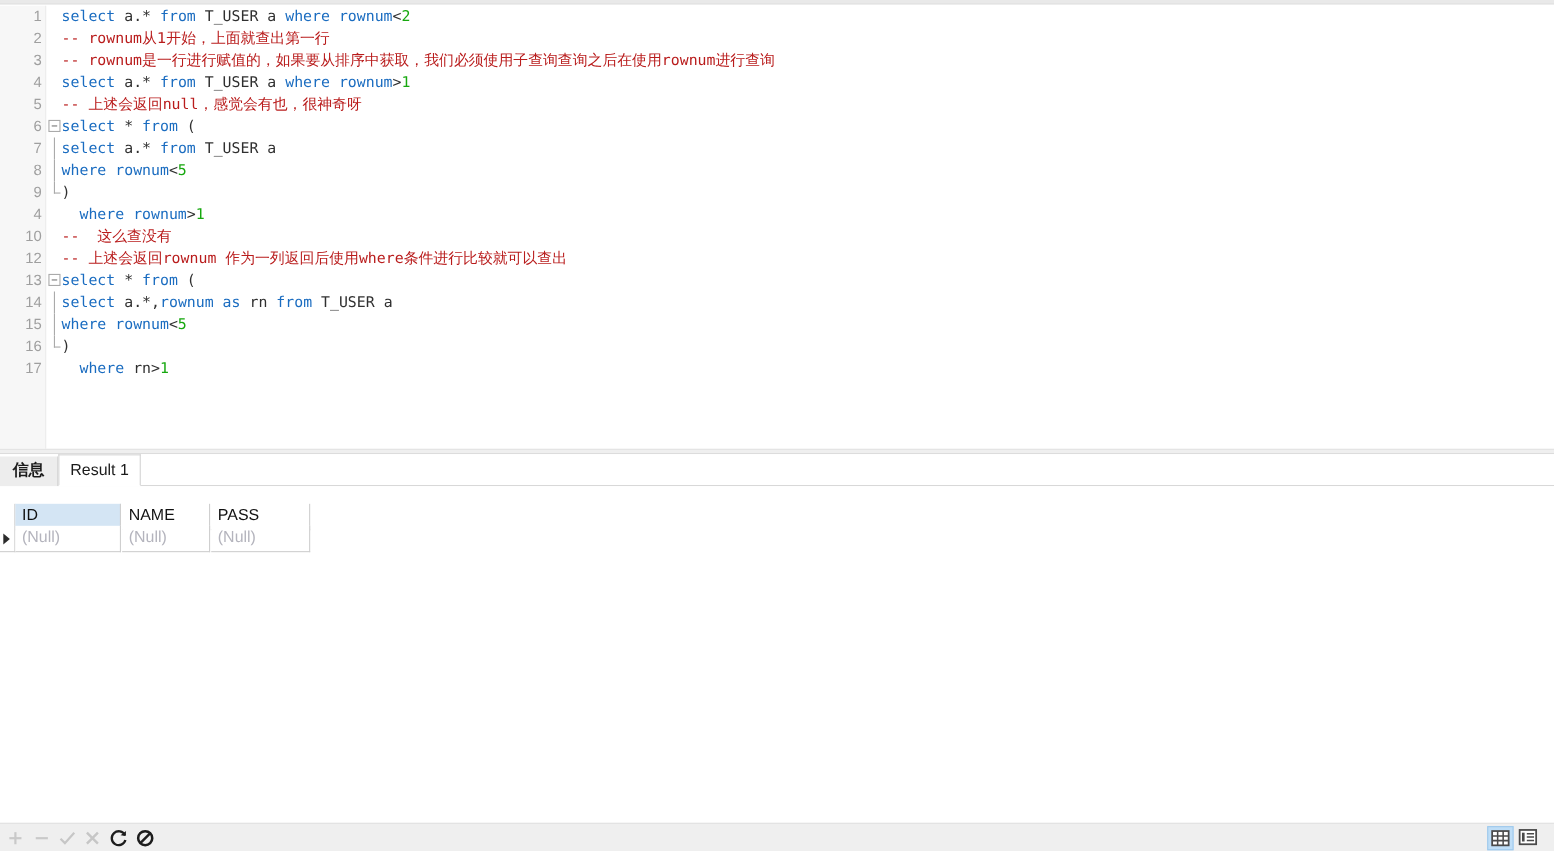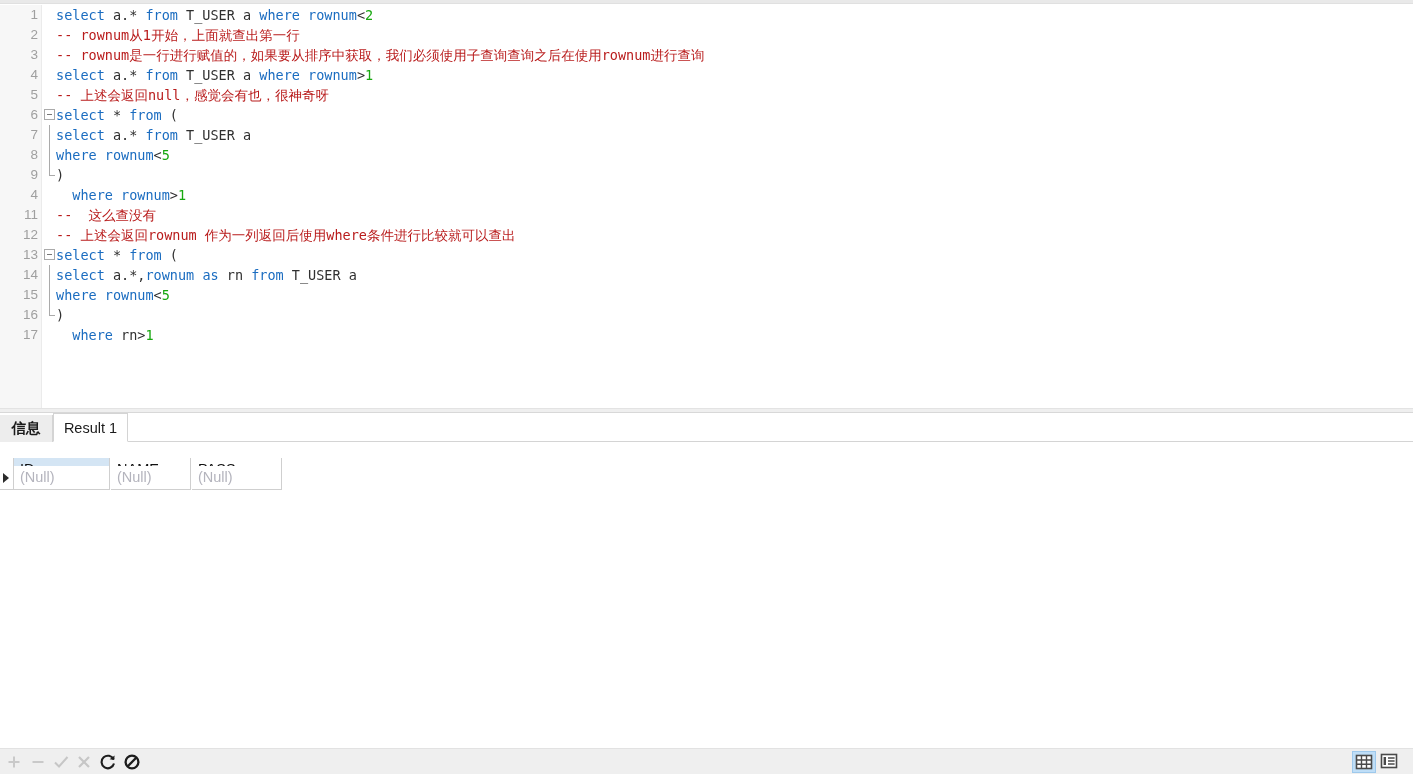--- a/index.html
+++ b/index.html
@@ -180,21 +180,21 @@
     color: #111111;
     background: #ffffff;
     border-right: 1px solid #cfcfcf;
     border-bottom: 1px solid #cfcfcf;
     cursor: default;
     overflow: hidden;
   }
   .hcell.selected { background: #d4e5f4; }
 
   #grid-row {
-    position: absolute; left: 0; top: 24px;
+    position: absolute; left: 0; top: 36px;
     height: 24px;
     width: 1120px;
   }
   .rowmarker {
     position: absolute; left: 0; top: 0;
     width: 14px; height: 24px;
     background: #ffffff;
     border-right: 1px solid #cfcfcf;
     border-bottom: 1px solid #cfcfcf;
   }
@@ -306,21 +306,21 @@
             <div class="fold-end"></div>
           </div>
           <div class="codetext"><span class="op">)</span></div>
         </div>
         <div class="ln-row">
           <div class="lnum">4</div>
           <div class="foldcell"></div>
           <div class="codetext">  <span class="kw">where</span> <span class="kw">rownum</span><span class="op">&gt;</span><span class="num">1</span></div>
         </div>
         <div class="ln-row">
-          <div class="lnum">11</div>
+          <div class="lnum">10</div>
           <div class="foldcell"></div>
           <div class="codetext"><span class="cmt">--  <span class="cn">这么查没有</span></span></div>
         </div>
         <div class="ln-row">
           <div class="lnum">12</div>
           <div class="foldcell"></div>
           <div class="codetext"><span class="cmt">-- <span class="cn">上述会返回</span>rownum <span class="cn">作为一列返回后使用</span>where<span class="cn">条件进行比较就可以查出</span></span></div>
         </div>
         <div class="ln-row">
           <div class="lnum">13</div>

